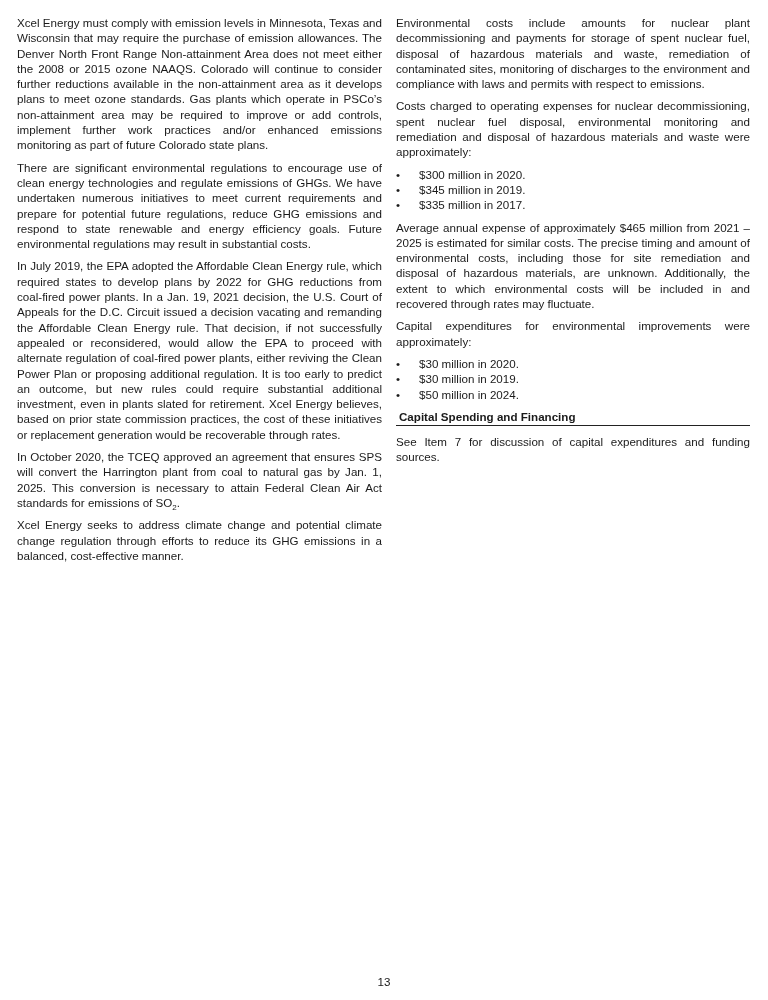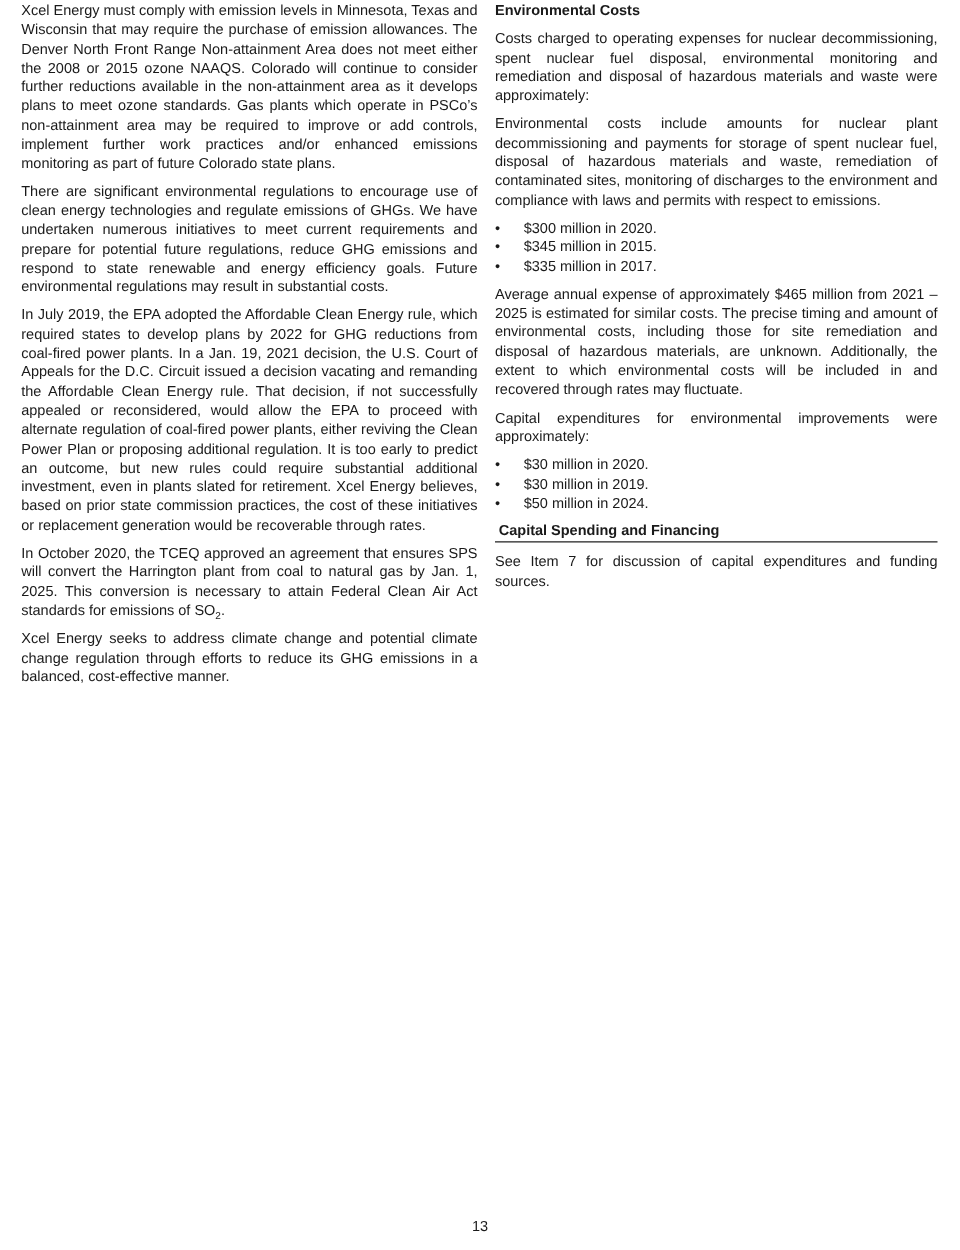--- a/index.html
+++ b/index.html
@@ -1,21 +1,21 @@
 <!DOCTYPE html>
 <html><head>
   <meta charset="utf-8">
   <style>
     html, body { margin: 0; padding: 0; background: #ffffff; }
     body {
       width: 768px; height: 1000px; position: relative; overflow: hidden;
       font-family: "Liberation Sans", sans-serif;
       font-size: 11.6px; line-height: 15.3px; color: #1a1a1a;
     }
-    .col { position: absolute; top: 1px; width: 365px; }
+    .col { position: absolute; top: 15px; width: 365px; }
     .col-left { left: 17px; }
     .col-right { left: 396px; width: 354px; }
     p { margin: 0 0 7px 0; text-align: justify; }
     .heading { font-weight: bold; margin: 0 0 7px 0; }
     ul.bullets { list-style: none; margin: 0 0 7px 0; padding: 0; }
     ul.bullets li { position: relative; padding-left: 23px; }
     ul.bullets li .bullet { position: absolute; left: 0; top: 0; }
     .section-heading {
       font-weight: bold; padding-left: 3px; padding-bottom: 1px;
       border-bottom: 1.5px solid #222; margin: 0 0 8px 0;
@@ -31,26 +31,25 @@
 
 <div class="col col-left">
   <p>Xcel Energy must comply with emission levels in Minnesota, Texas and Wisconsin that may require the purchase of emission allowances. The Denver North Front Range Non-attainment Area does not meet either the 2008 or 2015 ozone NAAQS. Colorado will continue to consider further reductions available in the non-attainment area as it develops plans to meet ozone standards. Gas plants which operate in PSCo’s non-attainment area may be required to improve or add controls, implement further work practices and/or enhanced emissions monitoring as part of future Colorado state plans.</p>
   <p>There are significant environmental regulations to encourage use of clean energy technologies and regulate emissions of GHGs. We have undertaken numerous initiatives to meet current requirements and prepare for potential future regulations, reduce GHG emissions and respond to state renewable and energy efficiency goals. Future environmental regulations may result in substantial costs.</p>
   <p>In July 2019, the EPA adopted the Affordable Clean Energy rule, which required states to develop plans by 2022 for GHG reductions from coal-fired power plants. In a Jan. 19, 2021 decision, the U.S. Court of Appeals for the D.C. Circuit issued a decision vacating and remanding the Affordable Clean Energy rule. That decision, if not successfully appealed or reconsidered, would allow the EPA to proceed with alternate regulation of coal-fired power plants, either reviving the Clean Power Plan or proposing additional regulation. It is too early to predict an outcome, but new rules could require substantial additional investment, even in plants slated for retirement. Xcel Energy believes, based on prior state commission practices, the cost of these initiatives or replacement generation would be recoverable through rates.</p>
   <p><span>In October 2020, the TCEQ approved an agreement that ensures SPS will convert the Harrington plant from coal to natural gas by Jan. 1, 2025. This conversion is necessary to attain Federal Clean Air Act standards for emissions of SO</span><sub>2</sub><span>.</span></p>
   <p>Xcel Energy seeks to address climate change and potential climate change regulation through efforts to reduce its GHG emissions in a balanced, cost-effective manner.</p>
 </div>
 
 <div class="col col-right">
-  <div class="heading">Environmental Costs</div>
+  <p>Environmental costs include amounts for nuclear plant decommissioning and payments for storage of spent nuclear fuel, disposal of hazardous materials and waste, remediation of contaminated sites, monitoring of discharges to the environment and compliance with laws and permits with respect to emissions.</p>
   <p>Costs charged to operating expenses for nuclear decommissioning, spent nuclear fuel disposal, environmental monitoring and remediation and disposal of hazardous materials and waste were approximately:</p>
-  <p>Environmental costs include amounts for nuclear plant decommissioning and payments for storage of spent nuclear fuel, disposal of hazardous materials and waste, remediation of contaminated sites, monitoring of discharges to the environment and compliance with laws and permits with respect to emissions.</p>
   <ul class="bullets">
     <li><span class="bullet">•</span><span>$300 million in 2020.</span></li>
-    <li><span class="bullet">•</span><span>$345 million in 2015.</span></li>
+    <li><span class="bullet">•</span><span>$345 million in 2019.</span></li>
     <li><span class="bullet">•</span><span>$335 million in 2017.</span></li>
   </ul>
   <p>Average annual expense of approximately $465 million from 2021 – 2025 is estimated for similar costs. The precise timing and amount of environmental costs, including those for site remediation and disposal of hazardous materials, are unknown. Additionally, the extent to which environmental costs will be included in and recovered through rates may fluctuate.</p>
   <p>Capital expenditures for environmental improvements were approximately:</p>
   <ul class="bullets">
     <li><span class="bullet">•</span><span>$30 million in 2020.</span></li>
     <li><span class="bullet">•</span><span>$30 million in 2019.</span></li>
     <li><span class="bullet">•</span><span>$50 million in 2024.</span></li>
   </ul>
   <div class="section-heading">Capital Spending and Financing</div>

